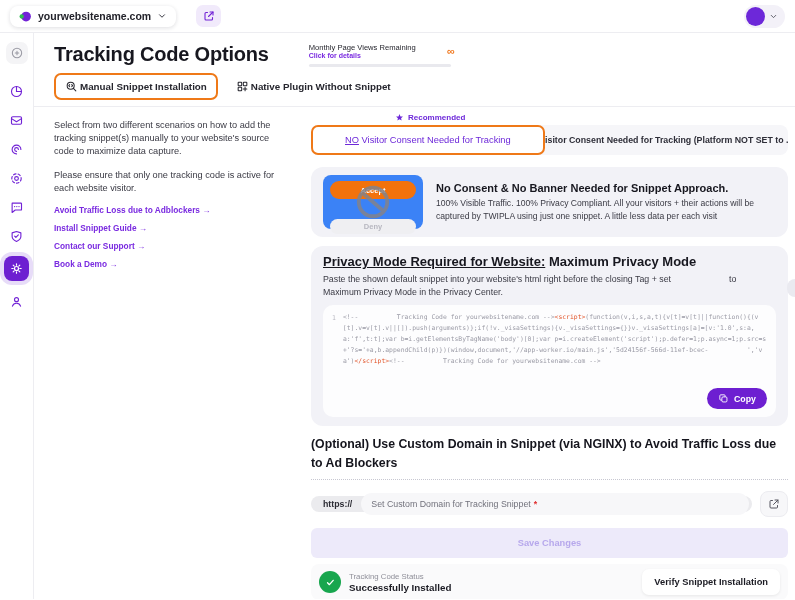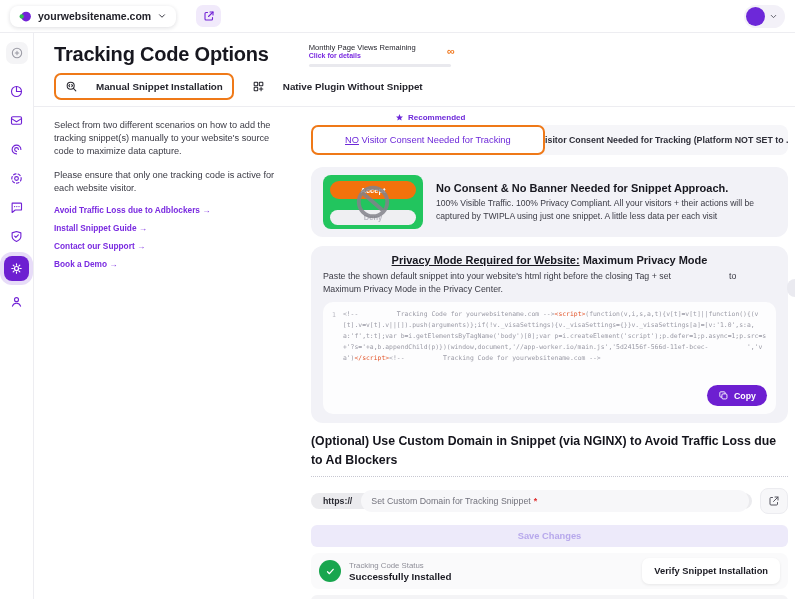--- a/index.html
+++ b/index.html
@@ -38,21 +38,21 @@
   .views { width:130px; margin-left:28px; margin-top:2px; position:relative; }
   .views .vl { font-size:7.6px; font-weight:400; color:#1f1f27; }
   .views .vlink { font-size:7px; color:#7a2be0; font-weight:600; cursor:pointer; }
   .views .inf { position:absolute; right:-16px; top:3px; color:#f0781e; font-weight:700; font-size:11px; line-height:1; }
   .views .bar { margin-top:5px; height:3px; width:142px; background:#e9e9ee; border-radius:2px; }
   .hdr-spacer { flex:1; }
   .ai-btn { display:flex; align-items:center; gap:6px; background:#6d1fd1; color:#fff; border:none;
     border-radius:13px; padding:7px 12px; font-size:9.8px; font-weight:600; cursor:pointer; margin-right:2px; }
 
   .tabs-row { display:flex; align-items:center; gap:16px; margin-top:6px; }
-  .tab { display:flex; align-items:center; gap:18px; font-size:9.8px; font-weight:700; color:#26262e; cursor:pointer; padding:6px 2px; }
+  .tab { display:flex; align-items:center; gap:2px; font-size:9.8px; font-weight:700; color:#26262e; cursor:pointer; padding:6px 2px; }
   .tab.hl { border:2.5px solid #ef7918; border-radius:7px; padding:5px 9px; }
   .hdr-divider { height:1px; background:#ededf1; margin:6px -6px 0 -20px; }
 
   .cols { display:flex; }
   .left { width:248px; min-width:248px; padding:12px 14px 0 0; }
   .left p { font-size:9.2px; line-height:1.4; color:#3a3a44; margin-bottom:11px; }
   .llink { font-size:8.3px; font-weight:700; color:#7a2be0; margin:8px 0; cursor:pointer; }
   .id-card { margin-top:13px; background:#f5f5f7; border-radius:10px; padding:8px 10px; position:relative; }
   .id-card .il { font-size:7.5px; color:#8a8a94; }
   .id-card .iv { font-size:9.4px; color:#26262e; margin-top:3px; }
@@ -64,32 +64,32 @@
   .consent-tabs { margin-top:3px; background:#f6f6f9; border-radius:8px; display:flex; align-items:stretch; }
   .ct-active { width:49%; background:#fff; border:2.5px solid #ef7918; border-radius:7px;
     display:flex; align-items:center; justify-content:center; padding:8px 4px;
     color:#6d28d9; font-weight:400; font-size:9.3px; cursor:pointer; }
   .ct-active .no { text-decoration:underline; }
   .ct-inactive { flex:1; display:flex; align-items:center; justify-content:center; font-size:8.8px;
     color:#2e2e38; font-weight:600; padding:8px 4px; white-space:nowrap; overflow:hidden; cursor:pointer; }
 
   .info-card { margin-top:12px; background:#f2f2f7; border-radius:12px; padding:8px 12px;
     display:flex; gap:13px; align-items:center; }
-  .consent-img { width:100px; min-width:100px; height:54px; background:#22c55e; border-radius:8px;
+  .consent-img { width:100px; min-width:100px; height:54px; background:#3b82f6; border-radius:8px;
     position:relative; padding:6px 7px; }
   .accept-pill { height:18px; background:#f2720c; border-radius:9px; color:#fff; font-size:7.5px;
     font-weight:700; display:flex; align-items:center; justify-content:center; }
-  .deny-pill { height:15px; margin-top:11px; background:#efeff2; border-radius:8px; color:#b7b7c0;
+  .deny-pill { height:15px; margin-top:20px; background:#efeff2; border-radius:8px; color:#b7b7c0;
     font-size:7.5px; font-weight:600; display:flex; align-items:center; justify-content:center; }
   .no-sign { position:absolute; inset:0; display:flex; align-items:center; justify-content:center; }
   .info-text .t { font-size:11px; font-weight:700; color:#17171f; }
   .info-text .b { font-size:8.6px; color:#3a3a44; margin-top:3px; line-height:1.45; }
 
   .snippet-card { margin-top:9px; background:#f2f2f7; border-radius:12px; padding:8px 12px 9px; }
-  .sc-title { font-size:11px; font-weight:700; color:#17171f;text-align:center; }
+  .sc-title { font-size:13px; font-weight:700; color:#17171f; }
   .sc-title .u { text-decoration:underline; }
   .sc-body { font-size:8.8px; color:#3a3a44; margin-top:4px; line-height:1.5; }
   .gap { display:inline-block; width:58px; }
   .code-box { margin-top:6px; background:#fdfdfe; border-radius:10px; padding:7px 9px 8px;
     display:flex; flex-direction:column; height:112px; }
   .code-line { display:flex; gap:7px; flex:1; overflow:hidden; }
   .ln { color:#b9b9c2; font-size:6.5px; font-family:"DejaVu Sans Mono",monospace; padding-top:2px; }
   .code { font-family:"DejaVu Sans Mono",monospace; font-size:6.4px; line-height:1.7; color:#9b9ba6;
     white-space:pre-wrap; word-break:break-all; }
   .tag { color:#e2552a; }
@@ -102,21 +102,21 @@
   .domain-row { margin-top:11px; display:flex; gap:8px; align-items:center; }
   .domain-field { flex:1; background:#ebebee; border-radius:15px; height:16px; display:flex;
     align-items:center; padding:0 3px 0 12px; }
   .proto { font-size:8.8px; color:#2c2c34; font-weight:600; }
   .domain-input { flex:1; margin-left:9px; background:#f7f7f9; border-radius:13px; height:22px;
     display:flex; align-items:center; padding:0 10px; font-size:8.8px; color:#72727c; cursor:text; }
   .req { color:#e03131; margin-left:3px; font-weight:700; }
   .ext-btn { width:28px; height:26px; background:#f7f7f9; border:1px solid #ececf0; border-radius:8px;
     display:flex; align-items:center; justify-content:center; cursor:pointer; }
 
-  .save-btn { margin-top:11px; height:22px; width:100%; background:#edeafa; border:none; border-radius:6px;
+  .save-btn { margin-top:11px; height:30px; width:100%; background:#edeafa; border:none; border-radius:6px;
     color:#b7a8ec; font-size:9.3px; font-weight:700; cursor:pointer; }
 
   .status-card { margin-top:6px; background:#fafafb; border-radius:8px; padding:5px 8px; display:flex; align-items:center; }
   .status-icon { width:22px; height:22px; border-radius:50%; background:#18a64e; display:flex;
     align-items:center; justify-content:center; }
   .status-text { margin-left:8px; }
   .status-lbl { font-size:7.8px; color:#8f8f99; }
   .status-val { font-size:9.8px; font-weight:700; color:#1b1b23; margin-top:1px; }
   .verify-btn { margin-left:auto; background:#fff; border:none; border-radius:7px; padding:8px 12px;
     font-size:9.3px; font-weight:700; color:#1b1b23; box-shadow:0 1px 3px rgba(0,0,0,.08); cursor:pointer; }

